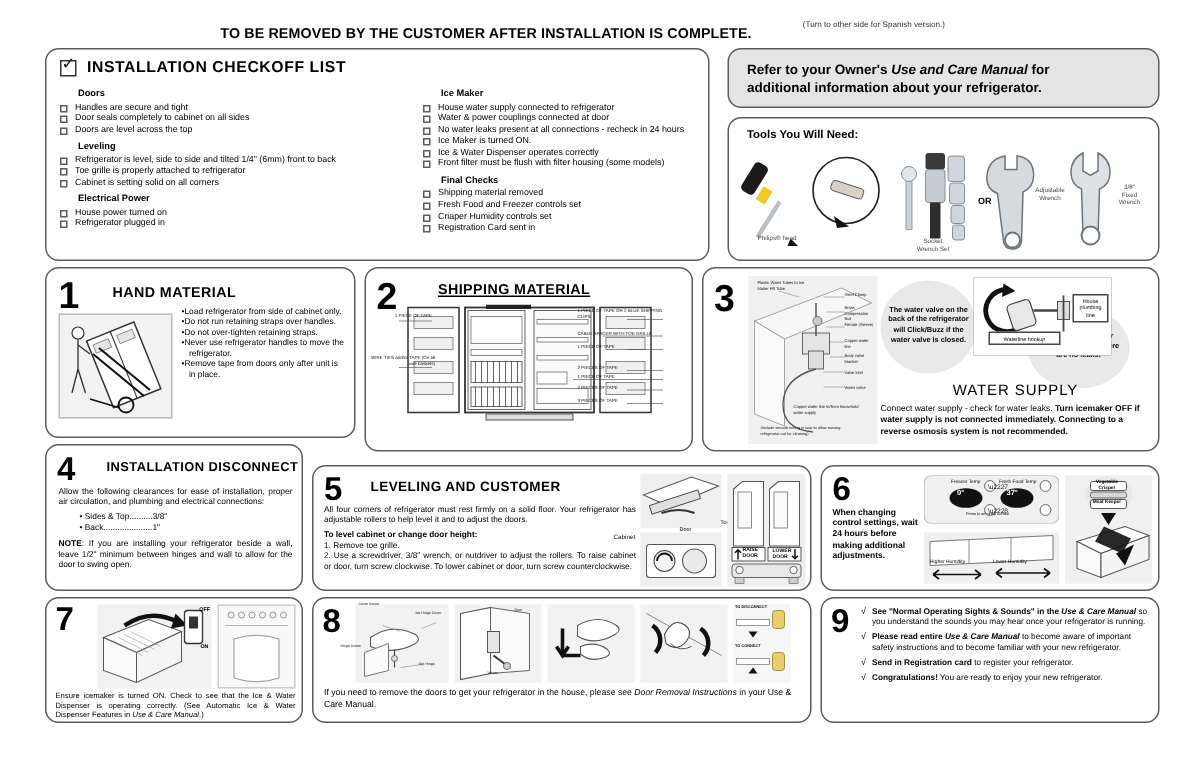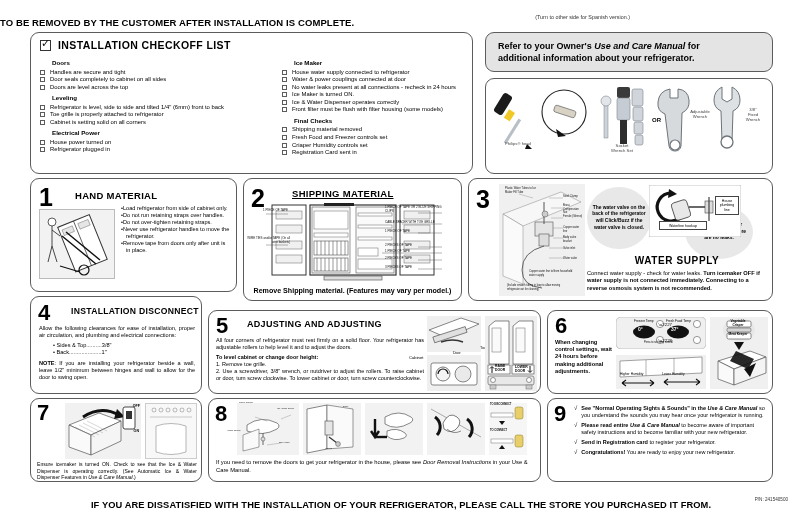--- a/index.html
+++ b/index.html
@@ -9,20 +9,21 @@
     font-family: "Liberation Sans", sans-serif;
     color: #000;
     overflow: hidden;
     position: relative;
   }
   .page { position: relative; width: 802px; height: 519px; }
 
   
   .top-header {
     position: absolute; top: 12px; left: 0; width: 648px;
+    text-align: center;
   }
   .top-header .main {
     display: inline-block;
     font-size: 9.5px; font-weight: bold; letter-spacing: .1px;
   }
   .top-header .side {
     position: absolute; right: 18px; top: 2px;
     font-size: 5.4px; color: #333;
   }
 
@@ -103,21 +104,21 @@
   #p2 .ptitle { position:absolute; left: 48px; top: 9px; text-decoration: underline; }
   #p2 .art { position:absolute; left: 8px; top: 24px; width: 202px; height: 78px; }
   #p2 .cap { position:absolute; left:0; bottom: 5px; width:100%; text-align:center; font-size:7.1px; font-weight:bold;}
   .tag { position:absolute; font-size: 3px; line-height:3.6px; color:#111; white-space: nowrap;}
 
   
   #p3 { left: 468px; top: 178px; width: 305px; height: 123px; }
   #p3 .pnum { position:absolute; left: 7px; top: 8px; font-size: 25px; }
   #p3 .art { position:absolute; left: 30px; top: 5px; width: 86px; height: 112px; background:#f0f0f0; }
   #p3 .bub { position:absolute; background:#e8e8e8; border-radius:50%; text-align:center; font-size:4.9px; font-weight:bold; line-height:6.6px; display:flex; align-items:center; justify-content:center; padding: 4px;}
-  #p3 .wtitle { position:absolute; left: 118px; top: 76px; width: 180px; text-align:center; font-size:10px; font-weight:bold; letter-spacing:.6px;}
+  #p3 .wtitle { position:absolute; left: 118px; top: 76px; width: 180px; text-align:center; font-size:10px; font-weight:normal; letter-spacing:.6px;}
   #p3 .wtxt { position:absolute; left: 118px; top: 91px; width: 180px; font-size: 5.7px; line-height: 7.4px; }
   #p3 .wtxt b { font-weight: bold; }
 
   
   #p4 { left: 30px; top: 296px; width: 172px; height: 98px; }
   #p4 .pnum { position:absolute; left: 7px; top: 5px; font-size: 22px; }
   #p4 .ptitle { position:absolute; left: 40px; top: 9px; font-size: 8.6px;}
   #p4 .body { position:absolute; left: 8px; top: 28px; width: 156px; font-size: 5.6px; line-height: 7px; text-align: justify;}
   #p4 .clr { margin: 3px 0 0 14px; }
   #p4 .clr div { font-size: 5.6px; line-height: 7.2px; }
@@ -279,20 +280,21 @@
   </div>
 
   <div class="panel gray" id="manual-box">
     <div class="manual-txt">
       <span>Refer to your Owner's </span><i>Use and Care Manual</i><span> for</span><br>
       <span>additional information about your refrigerator.</span>
     </div>
   </div>
 
   <div class="panel" id="tools-box">
+    <div class="tools-title">Tools You Will Need:</div>
     <div class="tools-art">
       <svg width="288" height="74" viewBox="0 0 288 74">
 
         <g>
           <rect x="12" y="14" width="10" height="22" rx="3" fill="#1b1b1b" transform="rotate(32 17 25)"></rect>
           <rect x="20" y="31" width="7" height="10" fill="#f0c828" transform="rotate(32 23 36)"></rect>
           <rect x="25" y="38" width="3" height="28" fill="#b9bfc6" transform="rotate(32 26 52)"></rect>
           <polygon points="41,65 46,70 39,70" fill="#111"></polygon>
         </g>
 
@@ -443,21 +445,20 @@
       <div class="tag" style="left:-4px; top:6px; text-align:right; width:40px; white-space:normal;">1 PIECE OF TAPE</div>
       <div class="tag" style="left:-6px; top:34px; text-align:right; width:44px; white-space:normal;">WIRE TIES and/or TAPE (On all wire baskets)</div>
       <div class="tag" style="left:133px; top:3px; width:66px; white-space:normal;">1 PIECE OF TAPE OR 2 BLUE SHIPPING CLIPS</div>
       <div class="tag" style="left:133px; top:18px; width:70px; white-space:normal;">CABLE SPACER WITH TOE GRILLE</div>
       <div class="tag" style="left:133px; top:27px; width:60px;">1 PIECE OF TAPE</div>
       <div class="tag" style="left:133px; top:41px; width:60px;">2 PIECES OF TAPE</div>
       <div class="tag" style="left:133px; top:47px; width:60px;">1 PIECE OF TAPE</div>
       <div class="tag" style="left:133px; top:54px; width:60px;">2 PIECES OF TAPE</div>
       <div class="tag" style="left:133px; top:63px; width:60px;">3 PIECES OF TAPE</div>
     </div>
-    <div class="cap">Remove Shipping material. (Features may vary per model.)</div>
   </div>
 
   <div class="panel" id="p3">
     <div class="pnum">3</div>
 
     <div class="art">
       <svg width="86" height="112" viewBox="0 0 86 112">
         <rect width="86" height="112" fill="#f0f0f0"></rect>
         <path d="M4 30 L62 8 L82 18 L24 42 Z" fill="#f7f7f7" stroke="#888" stroke-width=".5"></path>
         <path d="M24 42 L24 100 L4 92 L4 30 Z" fill="#fafafa" stroke="#888" stroke-width=".5"></path>
@@ -518,21 +519,21 @@
       <div class="clr">
         <div>• Sides &amp; Top..........3/8"</div>
         <div>• Back.....................1"</div>
       </div>
       <div class="note"><b>NOTE</b><span>: If you are installing your refrigerator beside a wall, leave 1/2" minimum between hinges and wall to allow for the door to swing open.</span></div>
     </div>
   </div>
 
   <div class="panel" id="p5">
     <div class="pnum">5</div>
-    <div class="ptitle">ADJUSTING AND ADJUSTING</div>
+    <div class="ptitle">LEVELING AND CUSTOMER</div>
     <div class="body">
       <span>All four corners of refrigerator must rest firmly on a solid floor. Your refrigerator has adjustable rollers to help level it and to adjust the doors.</span>
       <span class="sub">To level cabinet or change door height:</span>
       <span style="display:block">1. Remove toe grille.</span>
       <span style="display:block">2. Use a screwdriver, 3/8" wrench, or nutdriver to adjust the rollers. To raise cabinet or door, turn screw clockwise. To lower cabinet or door, turn screw counterclockwise.</span>
     </div>
 
     <div class="art1">
       <svg width="54" height="36" viewBox="0 0 54 36">
         <rect width="54" height="36" fill="#efefef"></rect>
@@ -764,18 +765,14 @@
         <span class="chk">√</span>
         <span><b>Send in Registration card</b><span> to register your refrigerator.</span></span>
       </div>
       <div class="item">
         <span class="chk">√</span>
         <span><b>Congratulations!</b><span> You are ready to enjoy your new refrigerator.</span></span>
       </div>
     </div>
   </div>
 
-  <div class="footer">
-    <span class="main">IF YOU ARE DISSATISFIED WITH THE INSTALLATION OF YOUR REFRIGERATOR, PLEASE CALL THE STORE YOU PURCHASED IT FROM.</span>
-    <span class="pn">P/N: 241540500</span>
-  </div>
 
 </div>
 
 </body></html>

